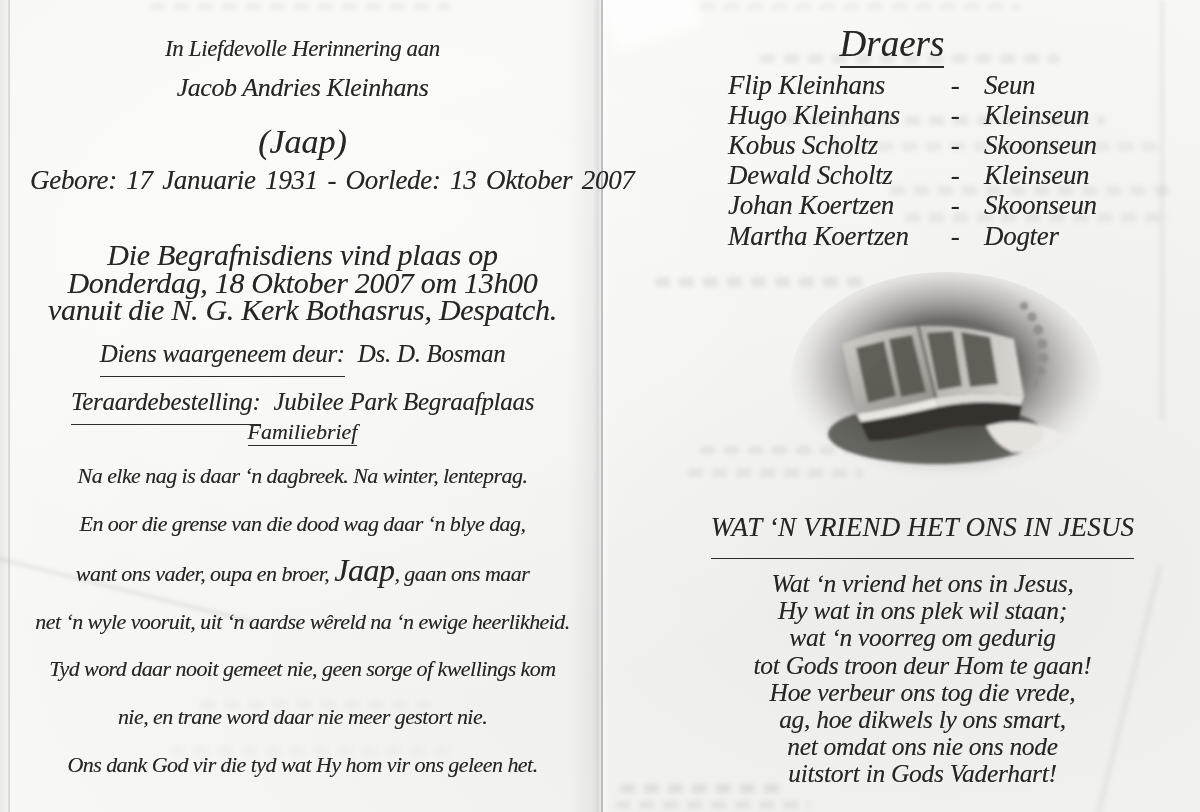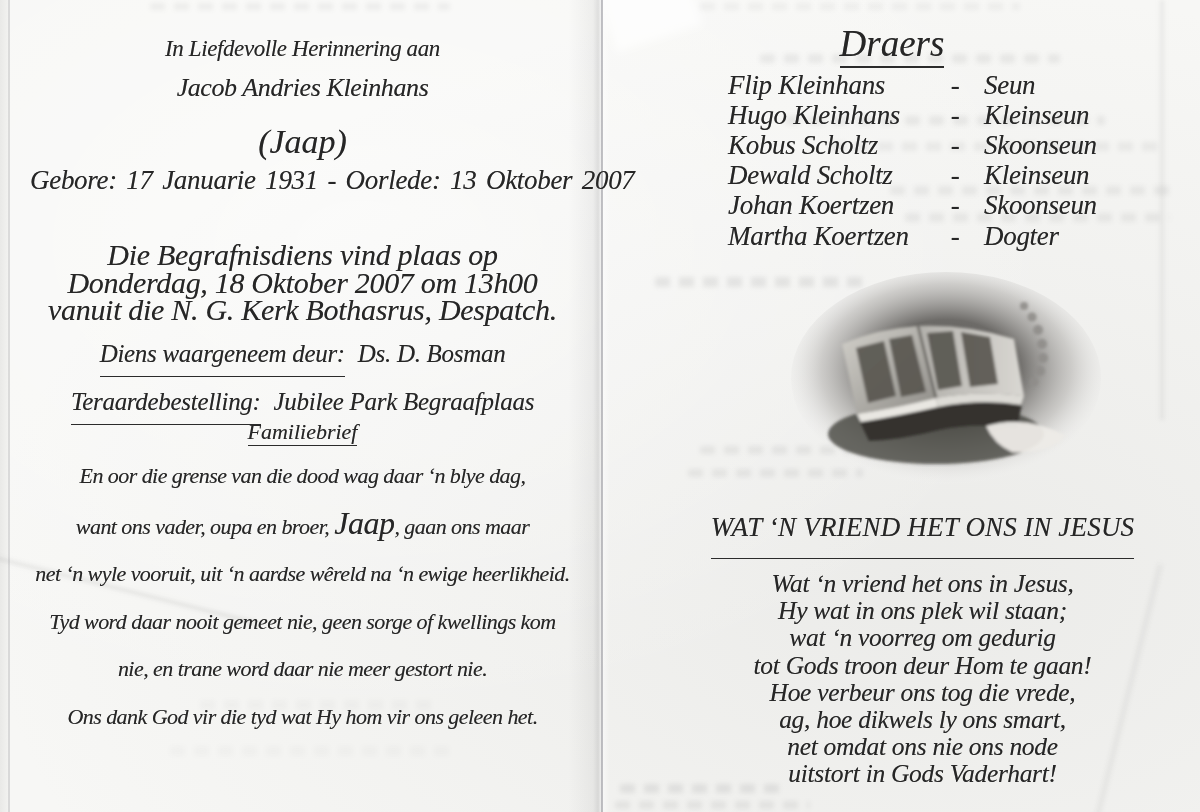--- a/index.html
+++ b/index.html
@@ -114,20 +114,21 @@
     <div class="abs kv kv-burial">
       <span class="lbl">Teraardebestelling:</span><span class="val">Jubilee Park Begraafplaas</span>
     </div>
 
     <div class="abs fam-head">
       <span>Familiebrief</span>
     </div>
 
     <div class="abs poem">
       <div>
+          <div>Na elke nag is daar ‘n dagbreek. Na winter, lenteprag.</div>
           <div>En oor die grense van die dood wag daar ‘n blye dag,</div>
         </div>
       <div><span>want ons vader, oupa en broer, </span><span class="emph">Jaap</span><span>, gaan ons maar</span></div>
       <div>
           <div>net ‘n wyle vooruit, uit ‘n aardse wêreld na ‘n ewige heerlikheid.</div>
           <div>Tyd word daar nooit gemeet nie, geen sorge of kwellings kom</div>
           <div>nie, en trane word daar nie meer gestort nie.</div>
           <div>Ons dank God vir die tyd wat Hy hom vir ons geleen het.</div>
         </div>
     </div>

